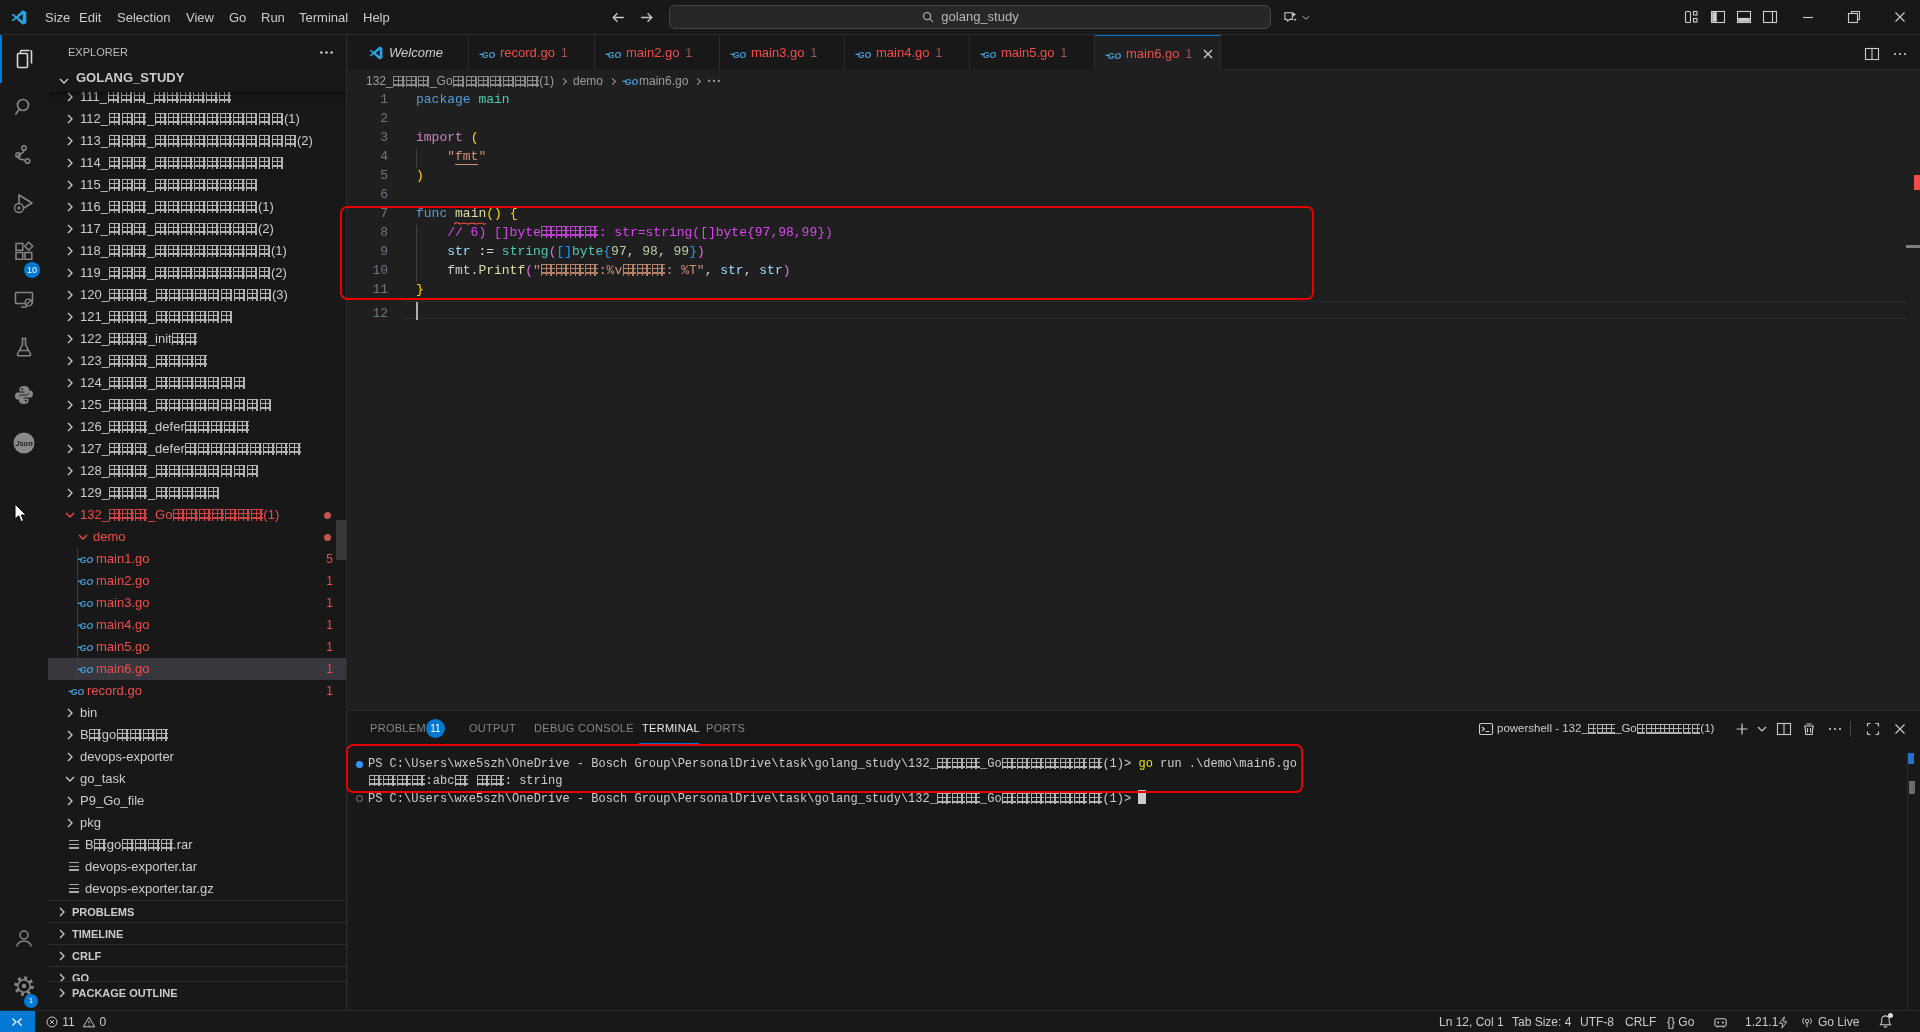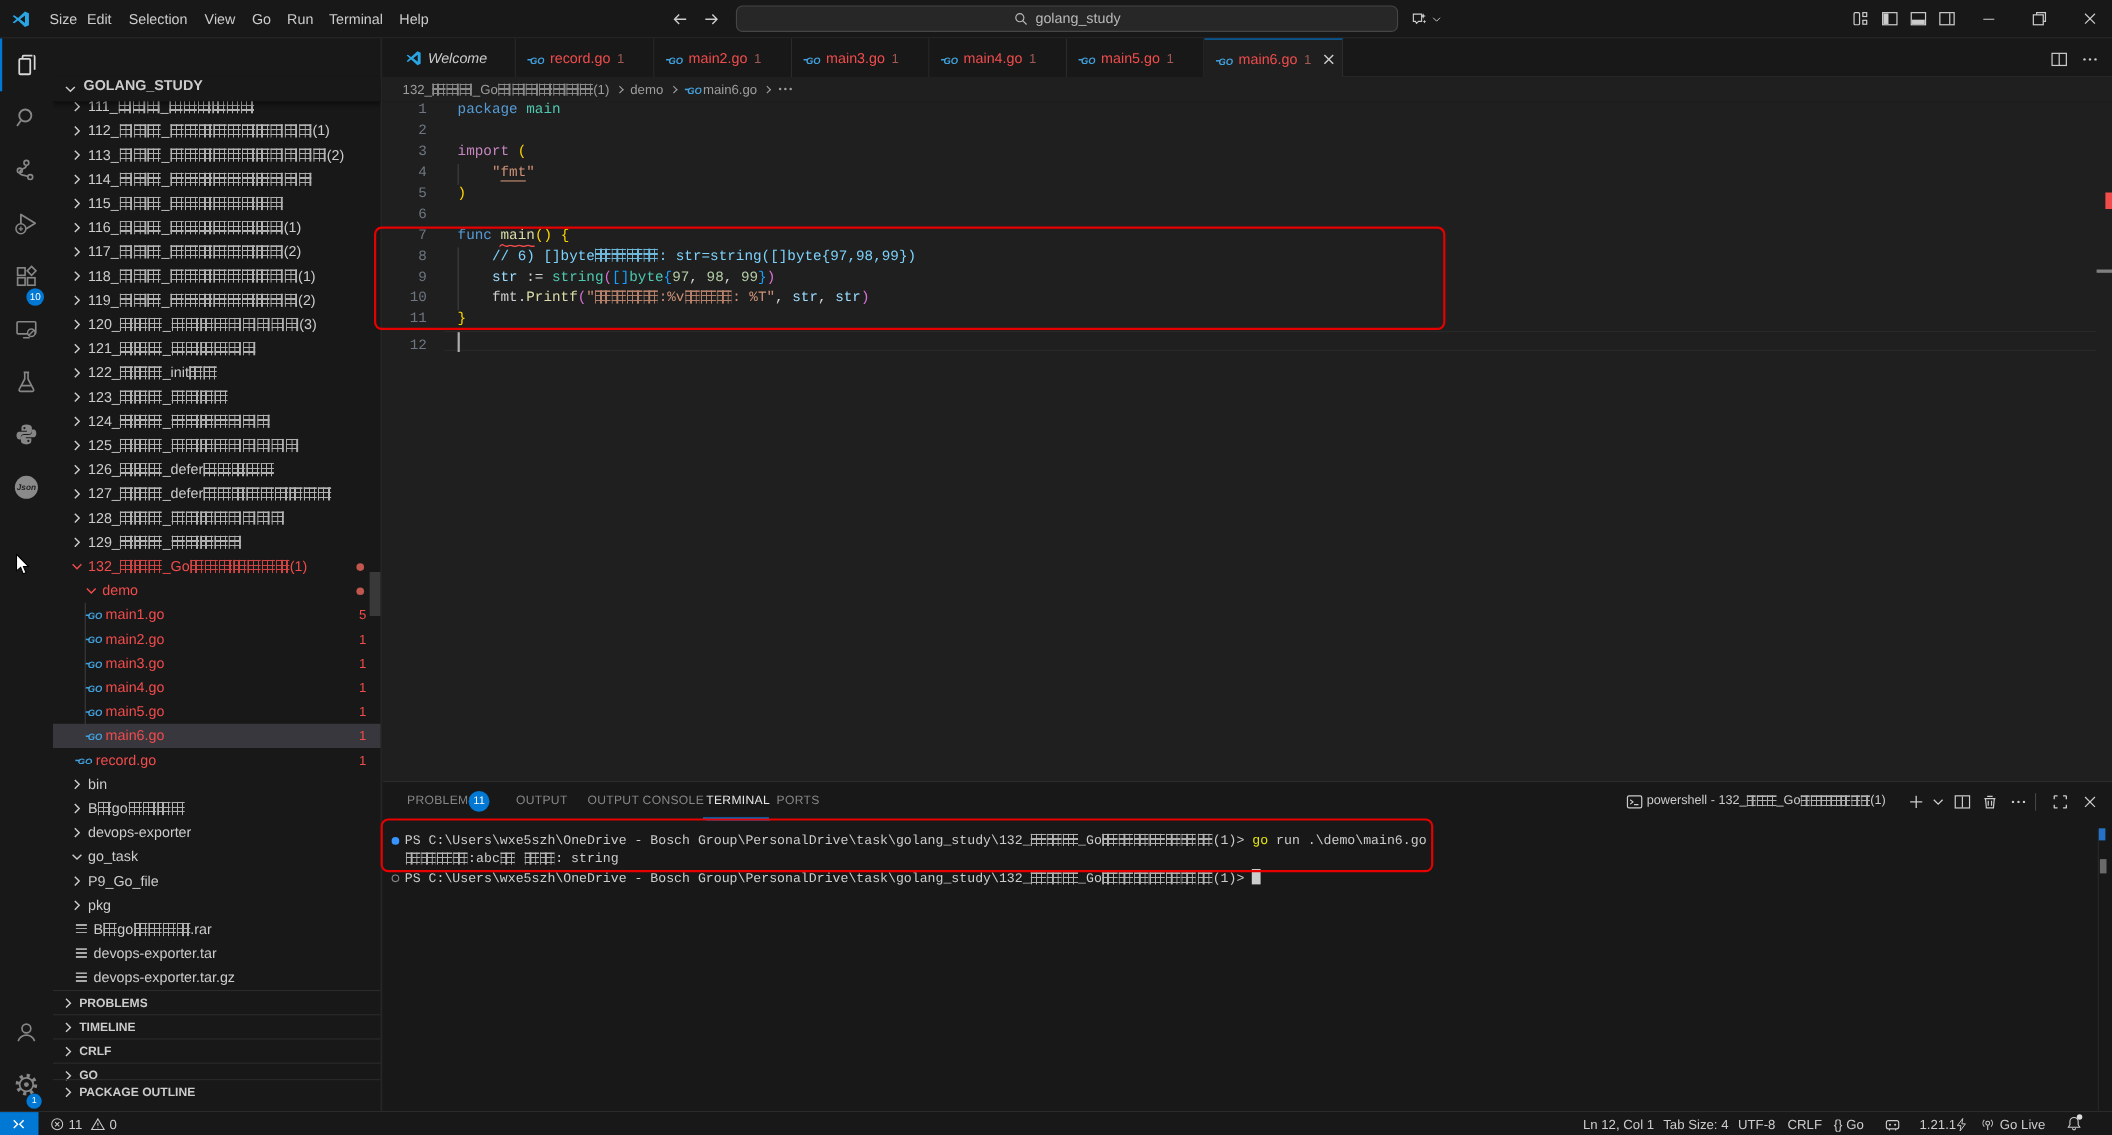--- a/index.html
+++ b/index.html
@@ -207,20 +207,28 @@
     </svg>
   <svg class="aico" style="top:939px" viewBox="0 0 24 24">
       <circle cx="12" cy="12" r="8" fill="none" stroke="currentColor" stroke-width="3.6" stroke-dasharray="2.8 3.48"></circle>
       <circle cx="12" cy="12" r="6.2" fill="none" stroke="currentColor" stroke-width="1.6"></circle>
       <circle cx="12" cy="12" r="2.2" fill="currentColor"></circle>
     </svg>
   <div class="abadge" style="left:24px;top:959px;width:14px;height:14px;line-height:14px;font-size:8px">1</div>
 </div>
 
 <div id="sidebar">
+  <div id="sbhead">
+      <span id="sbtitle">EXPLORER</span>
+      <span id="sbdots"><svg style="display:inline-block" width="15" height="15" viewBox="0 0 16 16">
+          <circle cx="2.5" cy="8" r="1.4" fill="currentColor"></circle>
+          <circle cx="8" cy="8" r="1.4" fill="currentColor"></circle>
+          <circle cx="13.5" cy="8" r="1.4" fill="currentColor"></circle>
+        </svg></span>
+    </div>
   <div id="gstudy">
       <div style="display:flex">
         <span class="ind" style="width:8px"></span>
         <svg class="chev" viewBox="0 0 16 16">
           <path d="M4 6l4 4 4-4" fill="none" stroke="currentColor" stroke-width="1.3"></path>
         </svg>
         <span style="margin-left:2px">GOLANG_STUDY</span>
       </div>
     </div>
   <div id="treewrap" style="position:absolute;left:0;top:0;width:100%;height:100%">
@@ -631,33 +639,33 @@
 <div id="curline"></div>
 <svg class="abs" style="left:106px;top:128.5px;z-index:3" width="33" height="5" viewBox="0 0 33 5">
       <path d="M0 3.5 Q2 0.5 4 2 T8 2.5 T12 2.5 T16 2.5 T20 2.5 T24 2.5 T28 2.5 T32 2.5" stroke="#f14c4c" fill="none" stroke-width="1.2"></path>
     </svg>
 <div id="cursor"></div>
 <div class="cline" style="top:0px"><span style="color:#569cd6">package</span> <span style="color:#4ec9b0">main</span></div>
 <div class="cline" style="top:38px"><span style="color:#c586c0">import</span> <span style="color:#ffd700">(</span></div>
 <div class="cline" style="top:57px"><span class="sp4"></span><span style="color:#ce9178">"<span class="fmtu">fmt</span>"</span></div>
 <div class="cline" style="top:76px"><span style="color:#ffd700">)</span></div>
 <div class="cline" style="top:114px"><span style="color:#569cd6">func</span> <span style="color:#dcdcaa"><span class="sqg">main</span></span><span style="color:#ffd700">()</span> <span style="color:#ffd700">{</span></div>
-<div class="cline" style="top:133px"><span class="sp4"></span><span style="color:#7dd3fc">// 6) []byte<i class="c"></i><i class="c"></i><i class="c"></i><i class="c"></i>: str=string([]byte{97,98,99})</span></div>
+<div class="cline" style="top:133px"><span class="sp4"></span><span style="color:#d946ef">// 6) []byte<i class="c"></i><i class="c"></i><i class="c"></i><i class="c"></i>: str=string([]byte{97,98,99})</span></div>
 <div class="cline" style="top:152px"><span class="sp4"></span><span style="color:#9cdcfe">str</span> <span style="color:#d4d4d4">:=</span> <span style="color:#4ec9b0">string</span><span style="color:#da70d6">(</span><span style="color:#179fff">[]</span><span style="color:#4ec9b0">byte</span><span style="color:#179fff">{</span><span style="color:#b5cea8">97</span><span style="color:#d4d4d4">, </span><span style="color:#b5cea8">98</span><span style="color:#d4d4d4">, </span><span style="color:#b5cea8">99</span><span style="color:#179fff">}</span><span style="color:#da70d6">)</span></div>
 <div class="cline" style="top:171px"><span class="sp4"></span><span style="color:#cccccc">fmt</span><span style="color:#d4d4d4">.</span><span style="color:#dcdcaa">Printf</span><span style="color:#da70d6">(</span><span style="color:#ce9178">"<i class="c"></i><i class="c"></i><i class="c"></i><i class="c"></i>:%v<i class="c"></i><i class="c"></i><i class="c"></i>: %T"</span><span style="color:#d4d4d4">, </span><span style="color:#9cdcfe">str</span><span style="color:#d4d4d4">, </span><span style="color:#9cdcfe">str</span><span style="color:#da70d6">)</span></div>
 <div class="cline" style="top:190px"><span style="color:#ffd700">}</span></div>
 </div>
 <div id="ovr-red"></div>
 <div id="ovr-cur"></div>
 
 <div id="panel">
   <span class="ptab" style="left:22px">PROBLEMS</span>
   <div id="pbadge">11</div>
   <span class="ptab" style="left:121px">OUTPUT</span>
-  <span class="ptab" style="left:186px">OUTPUT CONSOLE</span>
+  <span class="ptab" style="left:186px">DEBUG CONSOLE</span>
   <span class="ptab on" style="left:294px">TERMINAL</span>
   <div class="abs" style="left:291px;top:32px;width:60px;height:2px;background:#0078d4"></div>
   <span class="ptab" style="left:358px">PORTS</span>
   <svg class="pico" style="left:1130px" viewBox="0 0 16 16">
       <rect x="1.5" y="2.5" width="13" height="11" rx="1.5" fill="none" stroke="#ccc" stroke-width="1.1"></rect>
       <path d="M4 6l2.5 2L4 10M7.5 10.5h4" stroke="#ccc" stroke-width="1.1" fill="none"></path>
     </svg>
   <span id="ptitle">powershell - 132_<i class="c"></i><i class="c"></i><i class="c"></i>_Go<i class="c"></i><i class="c"></i><i class="c"></i><i class="c"></i><i class="c"></i><i class="c"></i><i class="c"></i>(1)</span>
   <svg class="pico" style="left:1386px" viewBox="0 0 16 16">
       <path d="M8 2.5v11M2.5 8h11" stroke="#ccc" stroke-width="1.2"></path>

